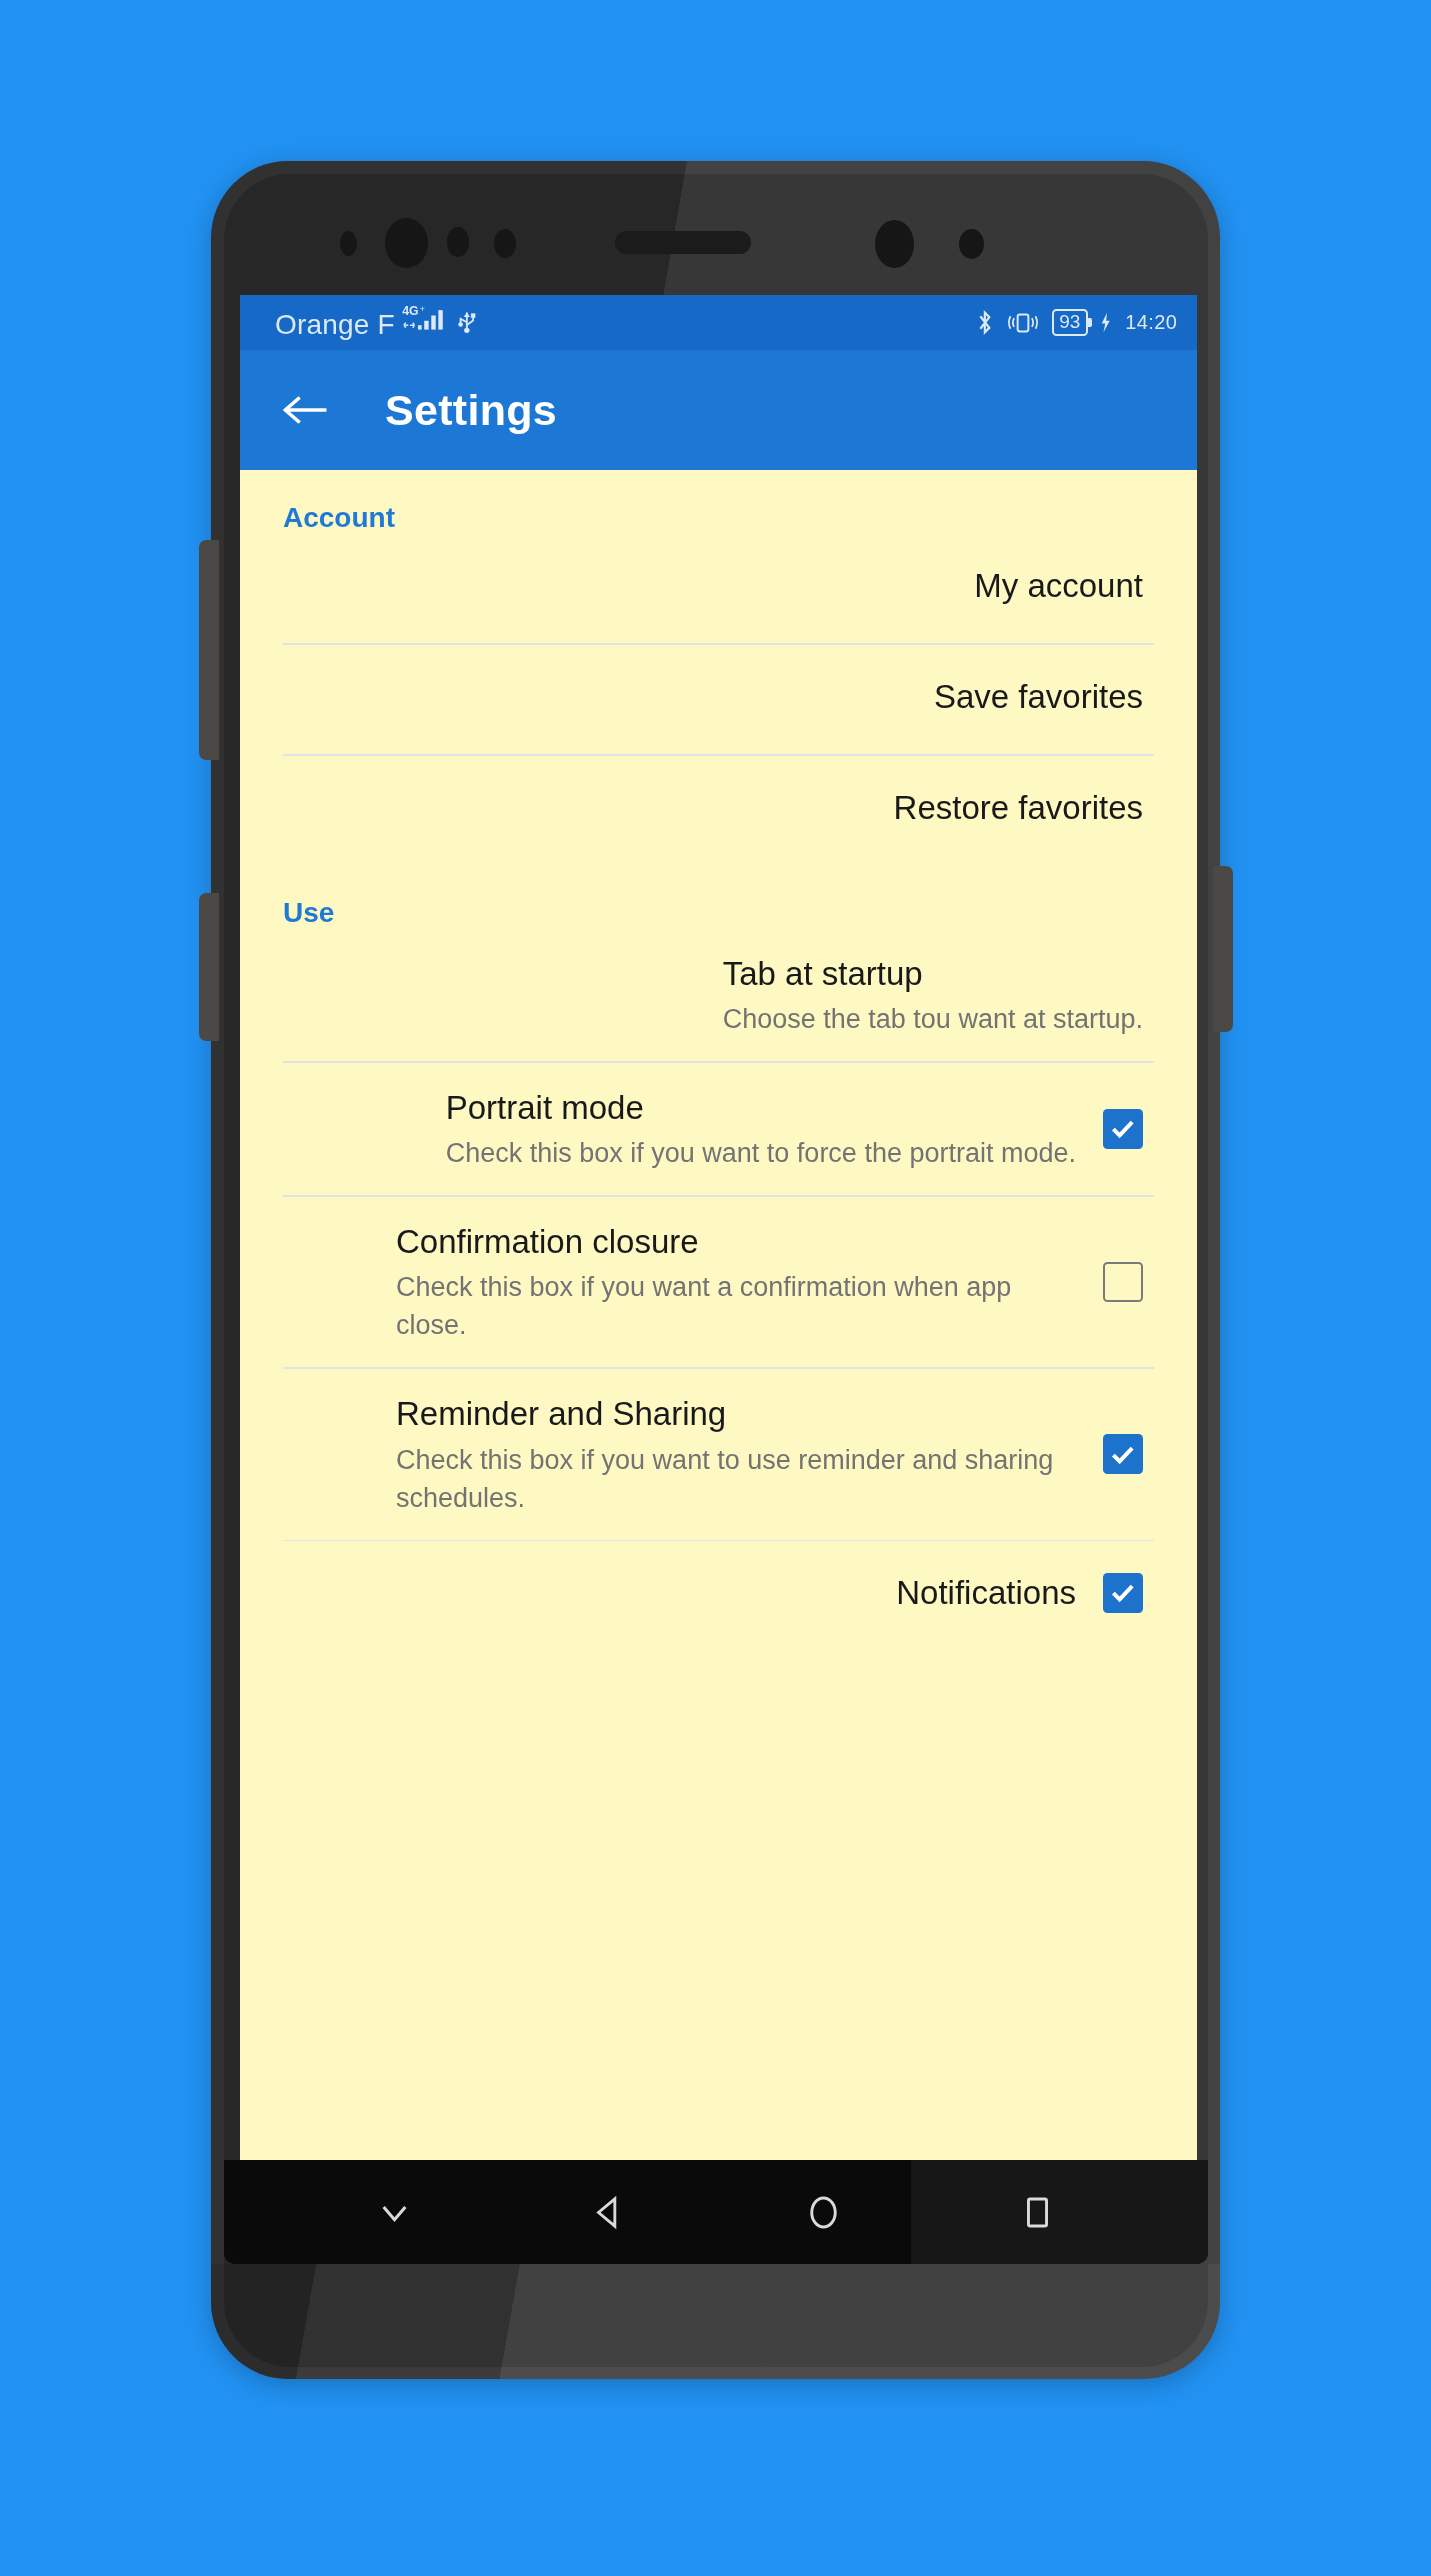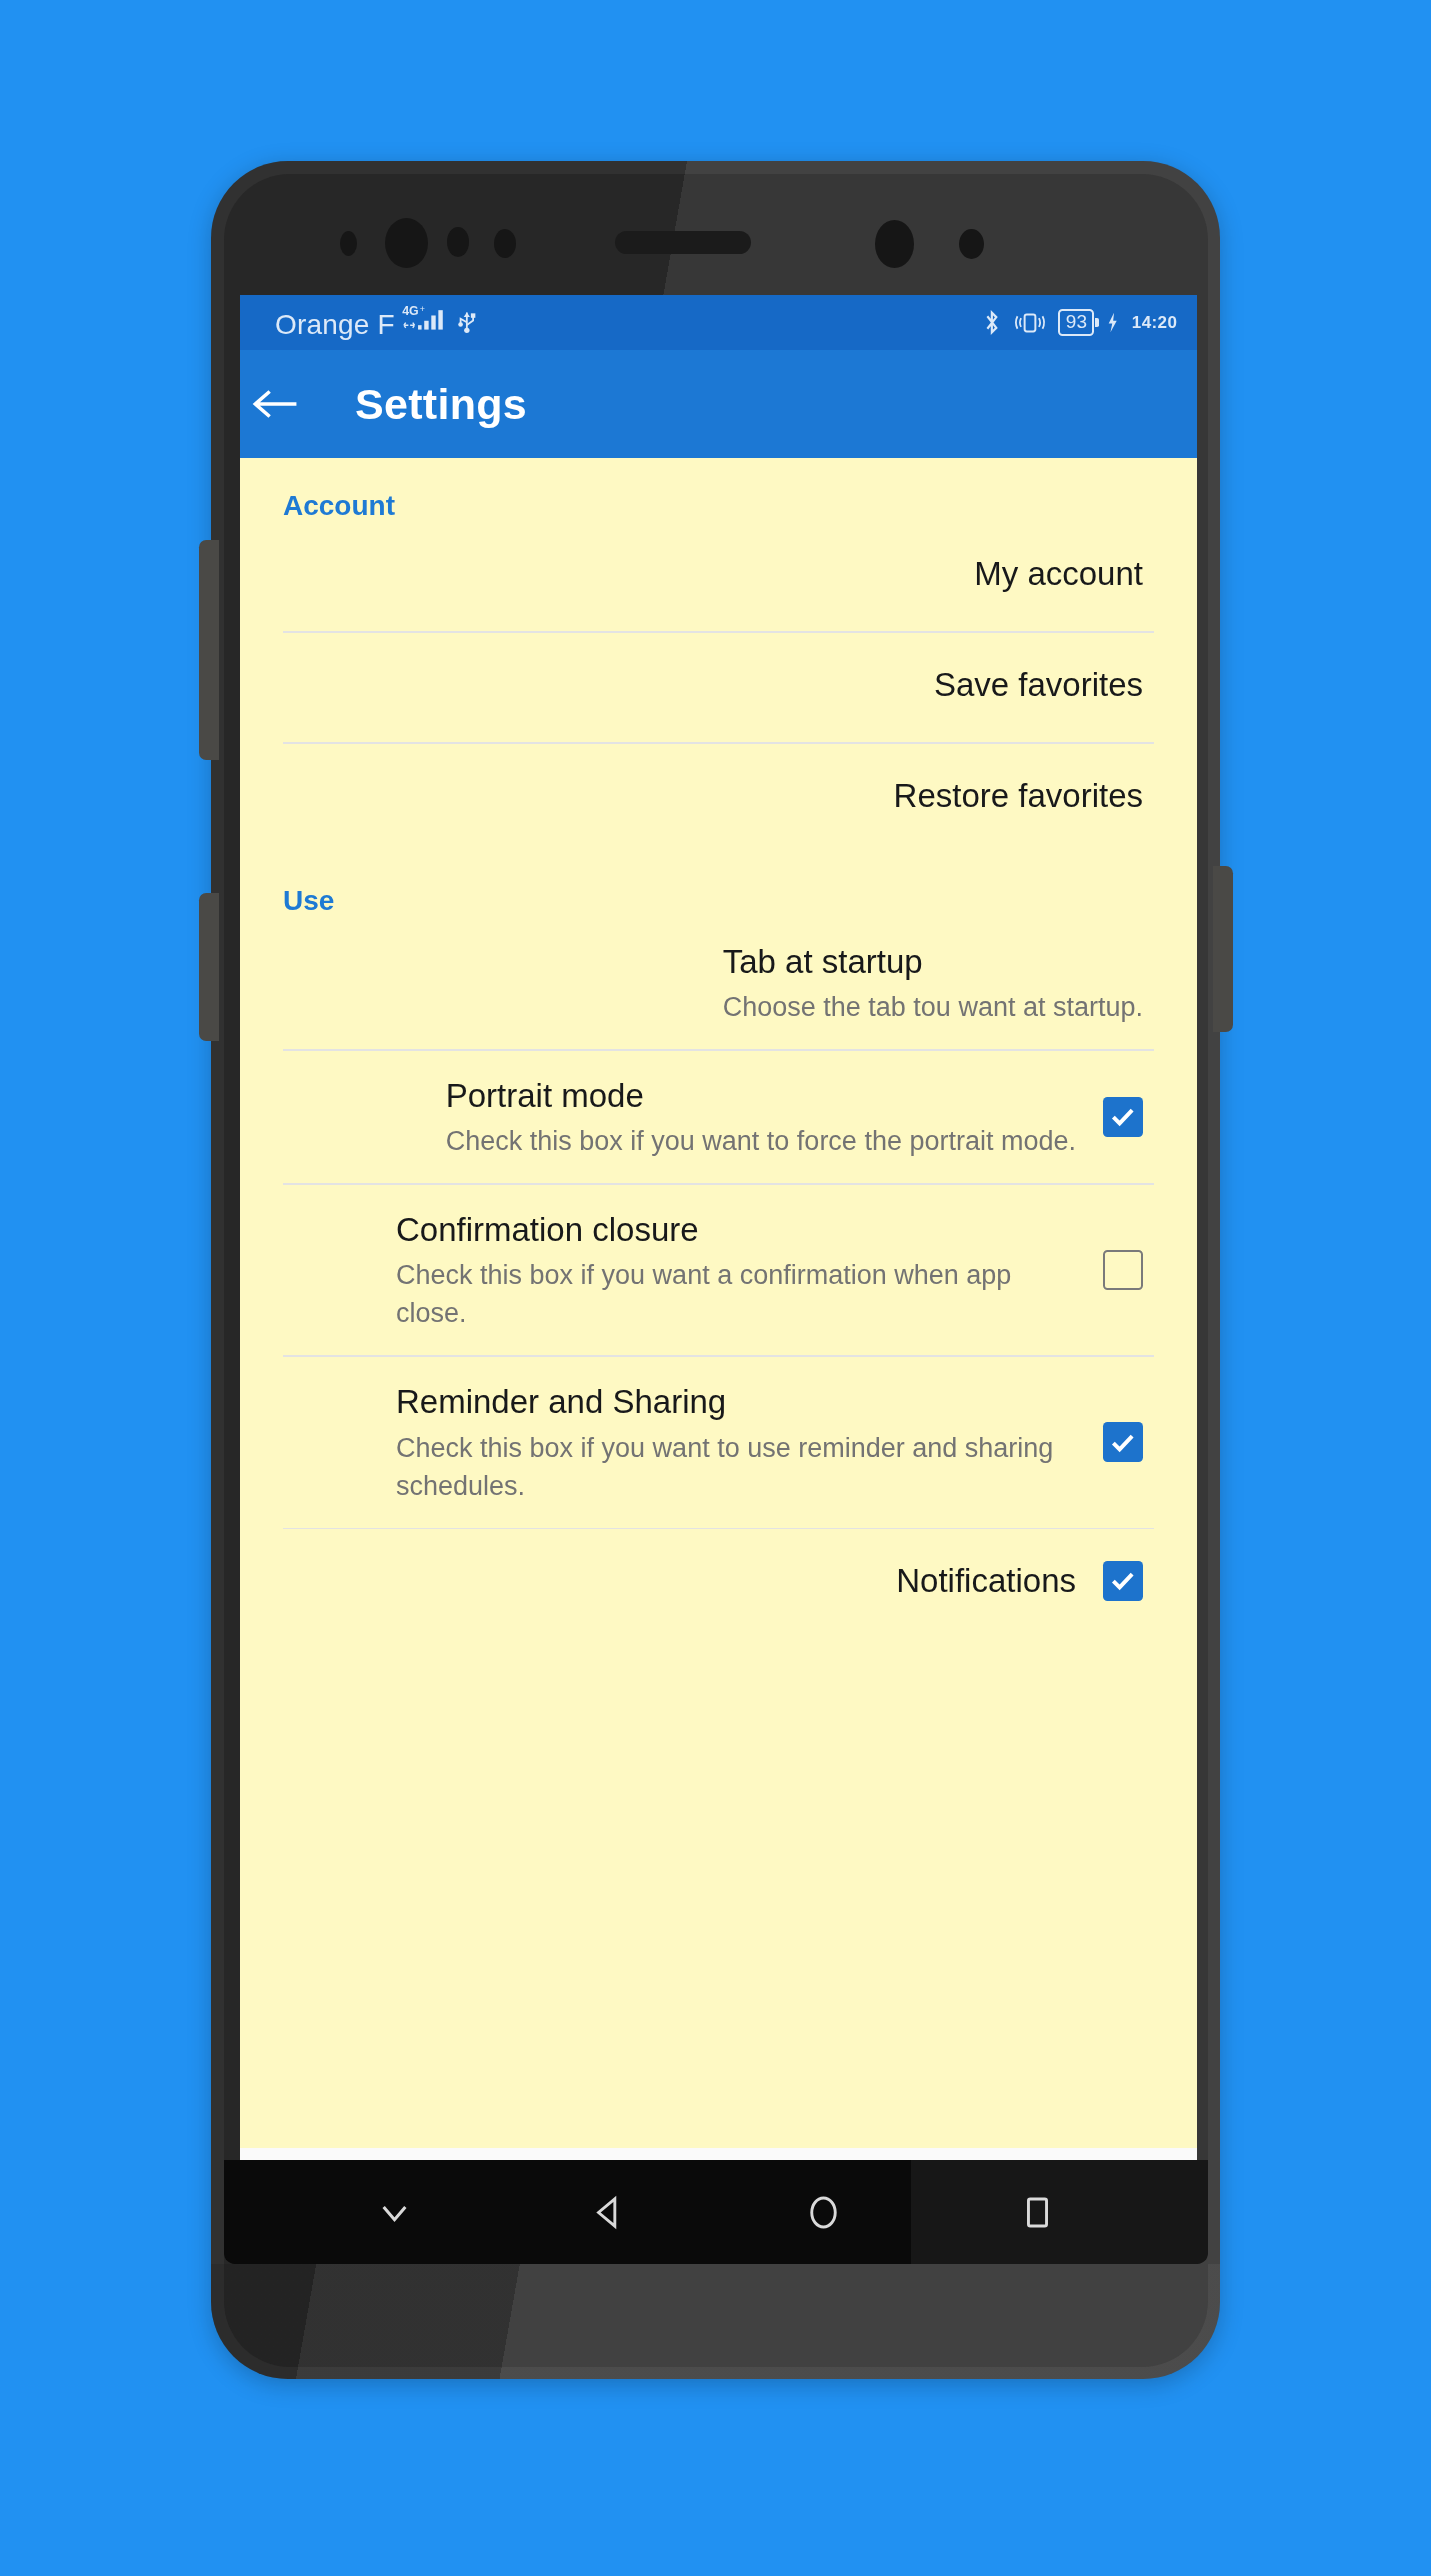--- a/index.html
+++ b/index.html
@@ -112,28 +112,29 @@
     position: relative;
   }
   #battery-chip::after {
     content: "";
     position: absolute;
     right: -6.3px; top: 6.3px;
     width: 3.6px; height: 9.8px;
     background: #dce9f8;
     border-radius: 0 1.8px 1.8px 0;
   }
-  #status-clock { font-size: 17px; letter-spacing: 0.4px; font-weight: bold; }
+  #status-clock { font-size: 20px; letter-spacing: 0.4px; }
 
   
   #toolbar {
-    height: 108px;
+    height: 120px;
     background: #1c78d4;
     display: flex;
     align-items: center;
+    padding-left: 30px;
     box-sizing: border-box;
   }
   #back-button {
     width: 70px; height: 70px;
     display: flex; align-items: center; justify-content: center;
     cursor: pointer;
   }
   #toolbar-title {
     color: #ffffff;
     font-size: 43px;

